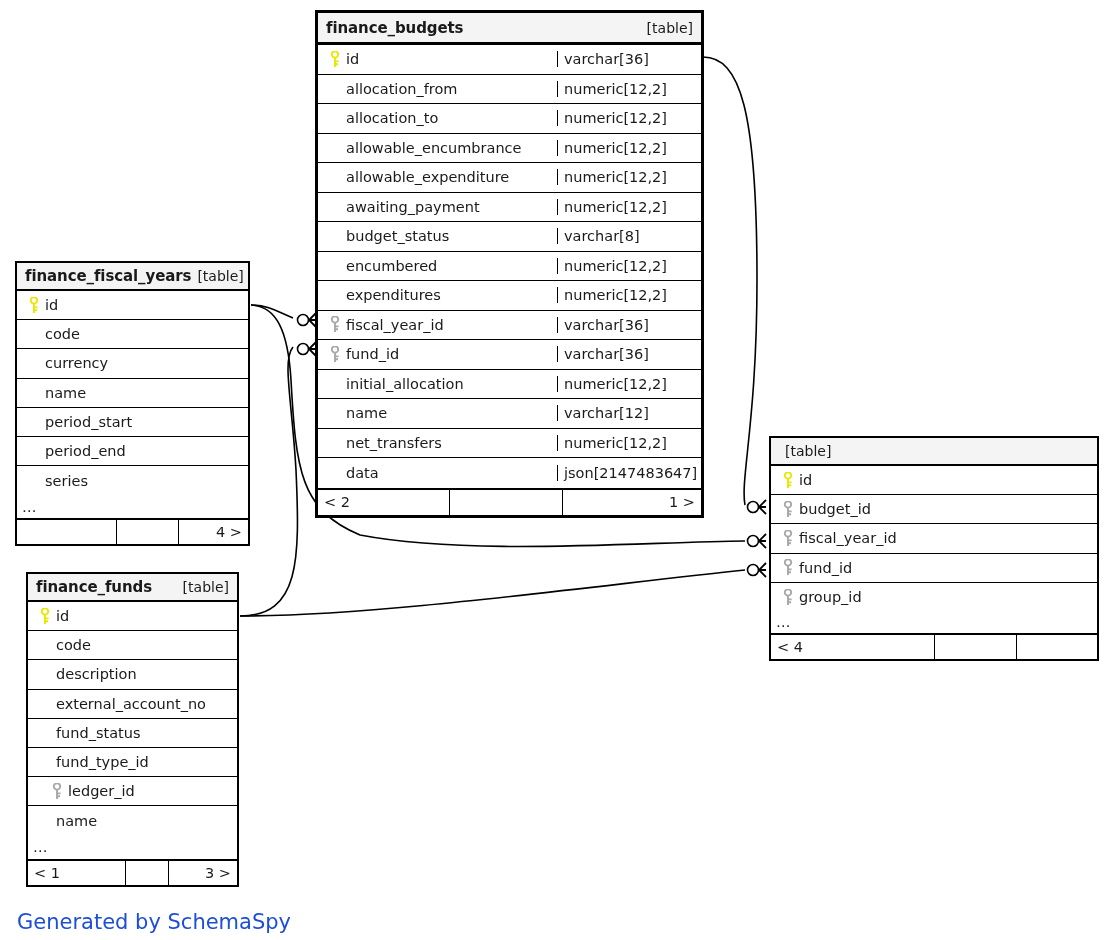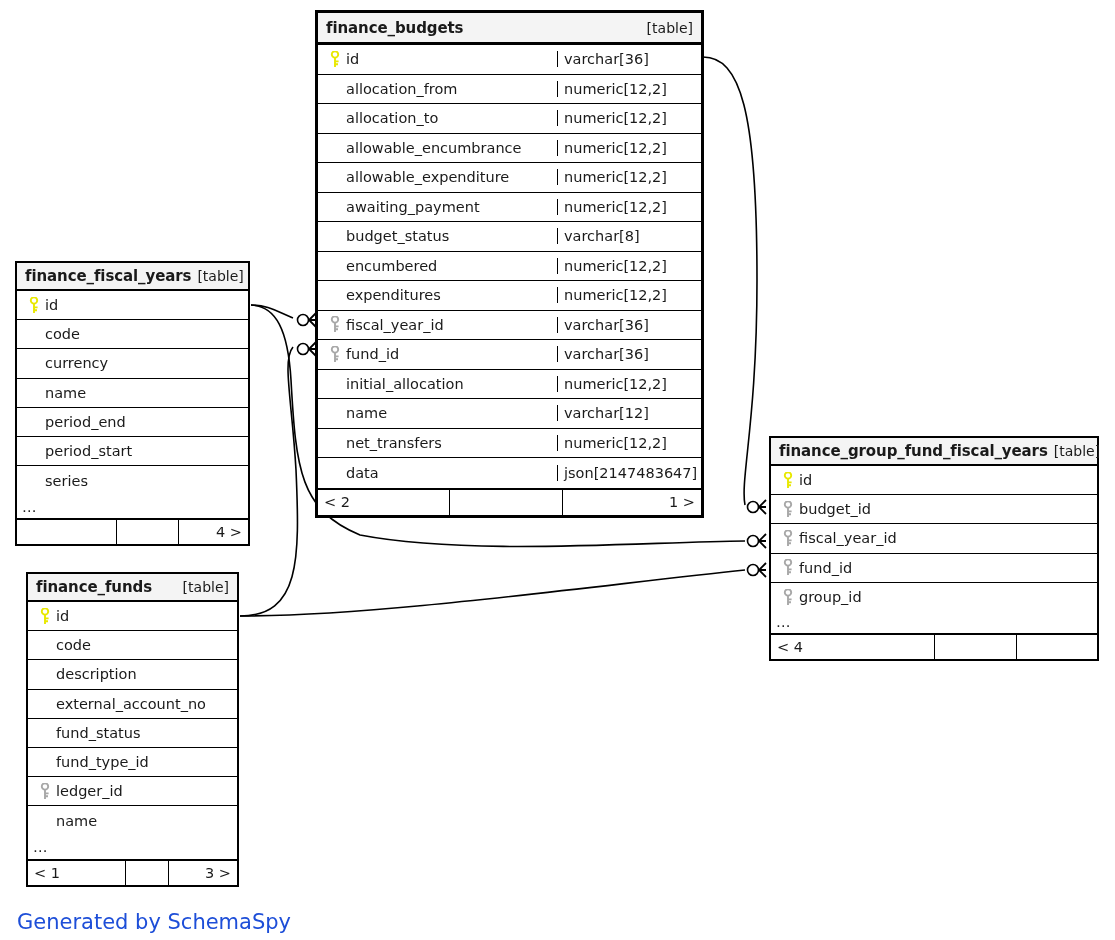--- a/index.html
+++ b/index.html
@@ -346,27 +346,27 @@
       </div>
       <div class="row" style="height: 29.2px;">
         <div class="col-name">
           <span class="keyslot"></span>
           <span>name</span>
         </div>
       </div>
       <div class="row" style="height: 29.2px;">
         <div class="col-name">
           <span class="keyslot"></span>
+          <span>period_start</span>
+        </div>
+      </div>
+      <div class="row" style="height: 29.2px;">
+        <div class="col-name">
+          <span class="keyslot"></span>
           <span>period_end</span>
-        </div>
-      </div>
-      <div class="row" style="height: 29.2px;">
-        <div class="col-name">
-          <span class="keyslot"></span>
-          <span>period_start</span>
         </div>
       </div>
       <div class="row" style="height: 29.2px;">
         <div class="col-name">
           <span class="keyslot"></span>
           <span>series</span>
         </div>
       </div>
     </div>
   <div class="ellipsis-row" style="height:24px;">…</div>
@@ -417,21 +417,21 @@
           <span class="keyslot"></span>
           <span>fund_status</span>
         </div>
       </div>
       <div class="row" style="height: 29.2px;">
         <div class="col-name">
           <span class="keyslot"></span>
           <span>fund_type_id</span>
         </div>
       </div>
-      <div class="row" style="height: 29.2px;">
+      <div class="row" style="height: 29.2px; padding-left: 12px;">
         <div class="col-name">
           <span class="keyslot">
             <svg width="11" height="17" viewBox="0 0 11 17" class="key-icon">
               <circle cx="5" cy="3.4" r="3.2" fill="none" stroke="#a8a8a8" stroke-width="1.9"></circle>
               <path d="M5,6.4 L5,16 M5,10.4 L8.6,10.4 M5,13.2 L8,13.2" stroke="#a8a8a8" stroke-width="1.9" fill="none"></path>
             </svg>
           </span>
           <span>ledger_id</span>
         </div>
       </div>
@@ -445,21 +445,20 @@
   <div class="ellipsis-row" style="height:24px;">…</div>
   <div class="footer-row" style="height:25px;">
     <div class="foot-cell foot-left" style="width:97px;">&lt; 1</div>
     <div class="foot-cell" style="width:43px;"></div>
     <div class="foot-cell foot-right" style="flex:1 1 auto;">3 &gt;</div>
   </div>
 </div>
 
 <div class="table-box" style="left:769px; top:436px; width:330px;">
   <div class="tbl-header" style="height:28px;">
-    <span class="tbl-name">finance_group_fund_fiscal_years</span>
     <span class="tbl-tag">[table]</span>
   </div>
   <div id="rows-finance_group_fund_fiscal_years">
       <div class="row" style="height: 29.2px;">
         <div class="col-name">
           <span class="keyslot">
             <svg width="11" height="17" viewBox="0 0 11 17" class="key-icon">
               <circle cx="5" cy="3.4" r="3.2" fill="none" stroke="#e8e800" stroke-width="1.9"></circle>
               <path d="M5,6.4 L5,16 M5,10.4 L8.6,10.4 M5,13.2 L8,13.2" stroke="#e8e800" stroke-width="1.9" fill="none"></path>
             </svg>

